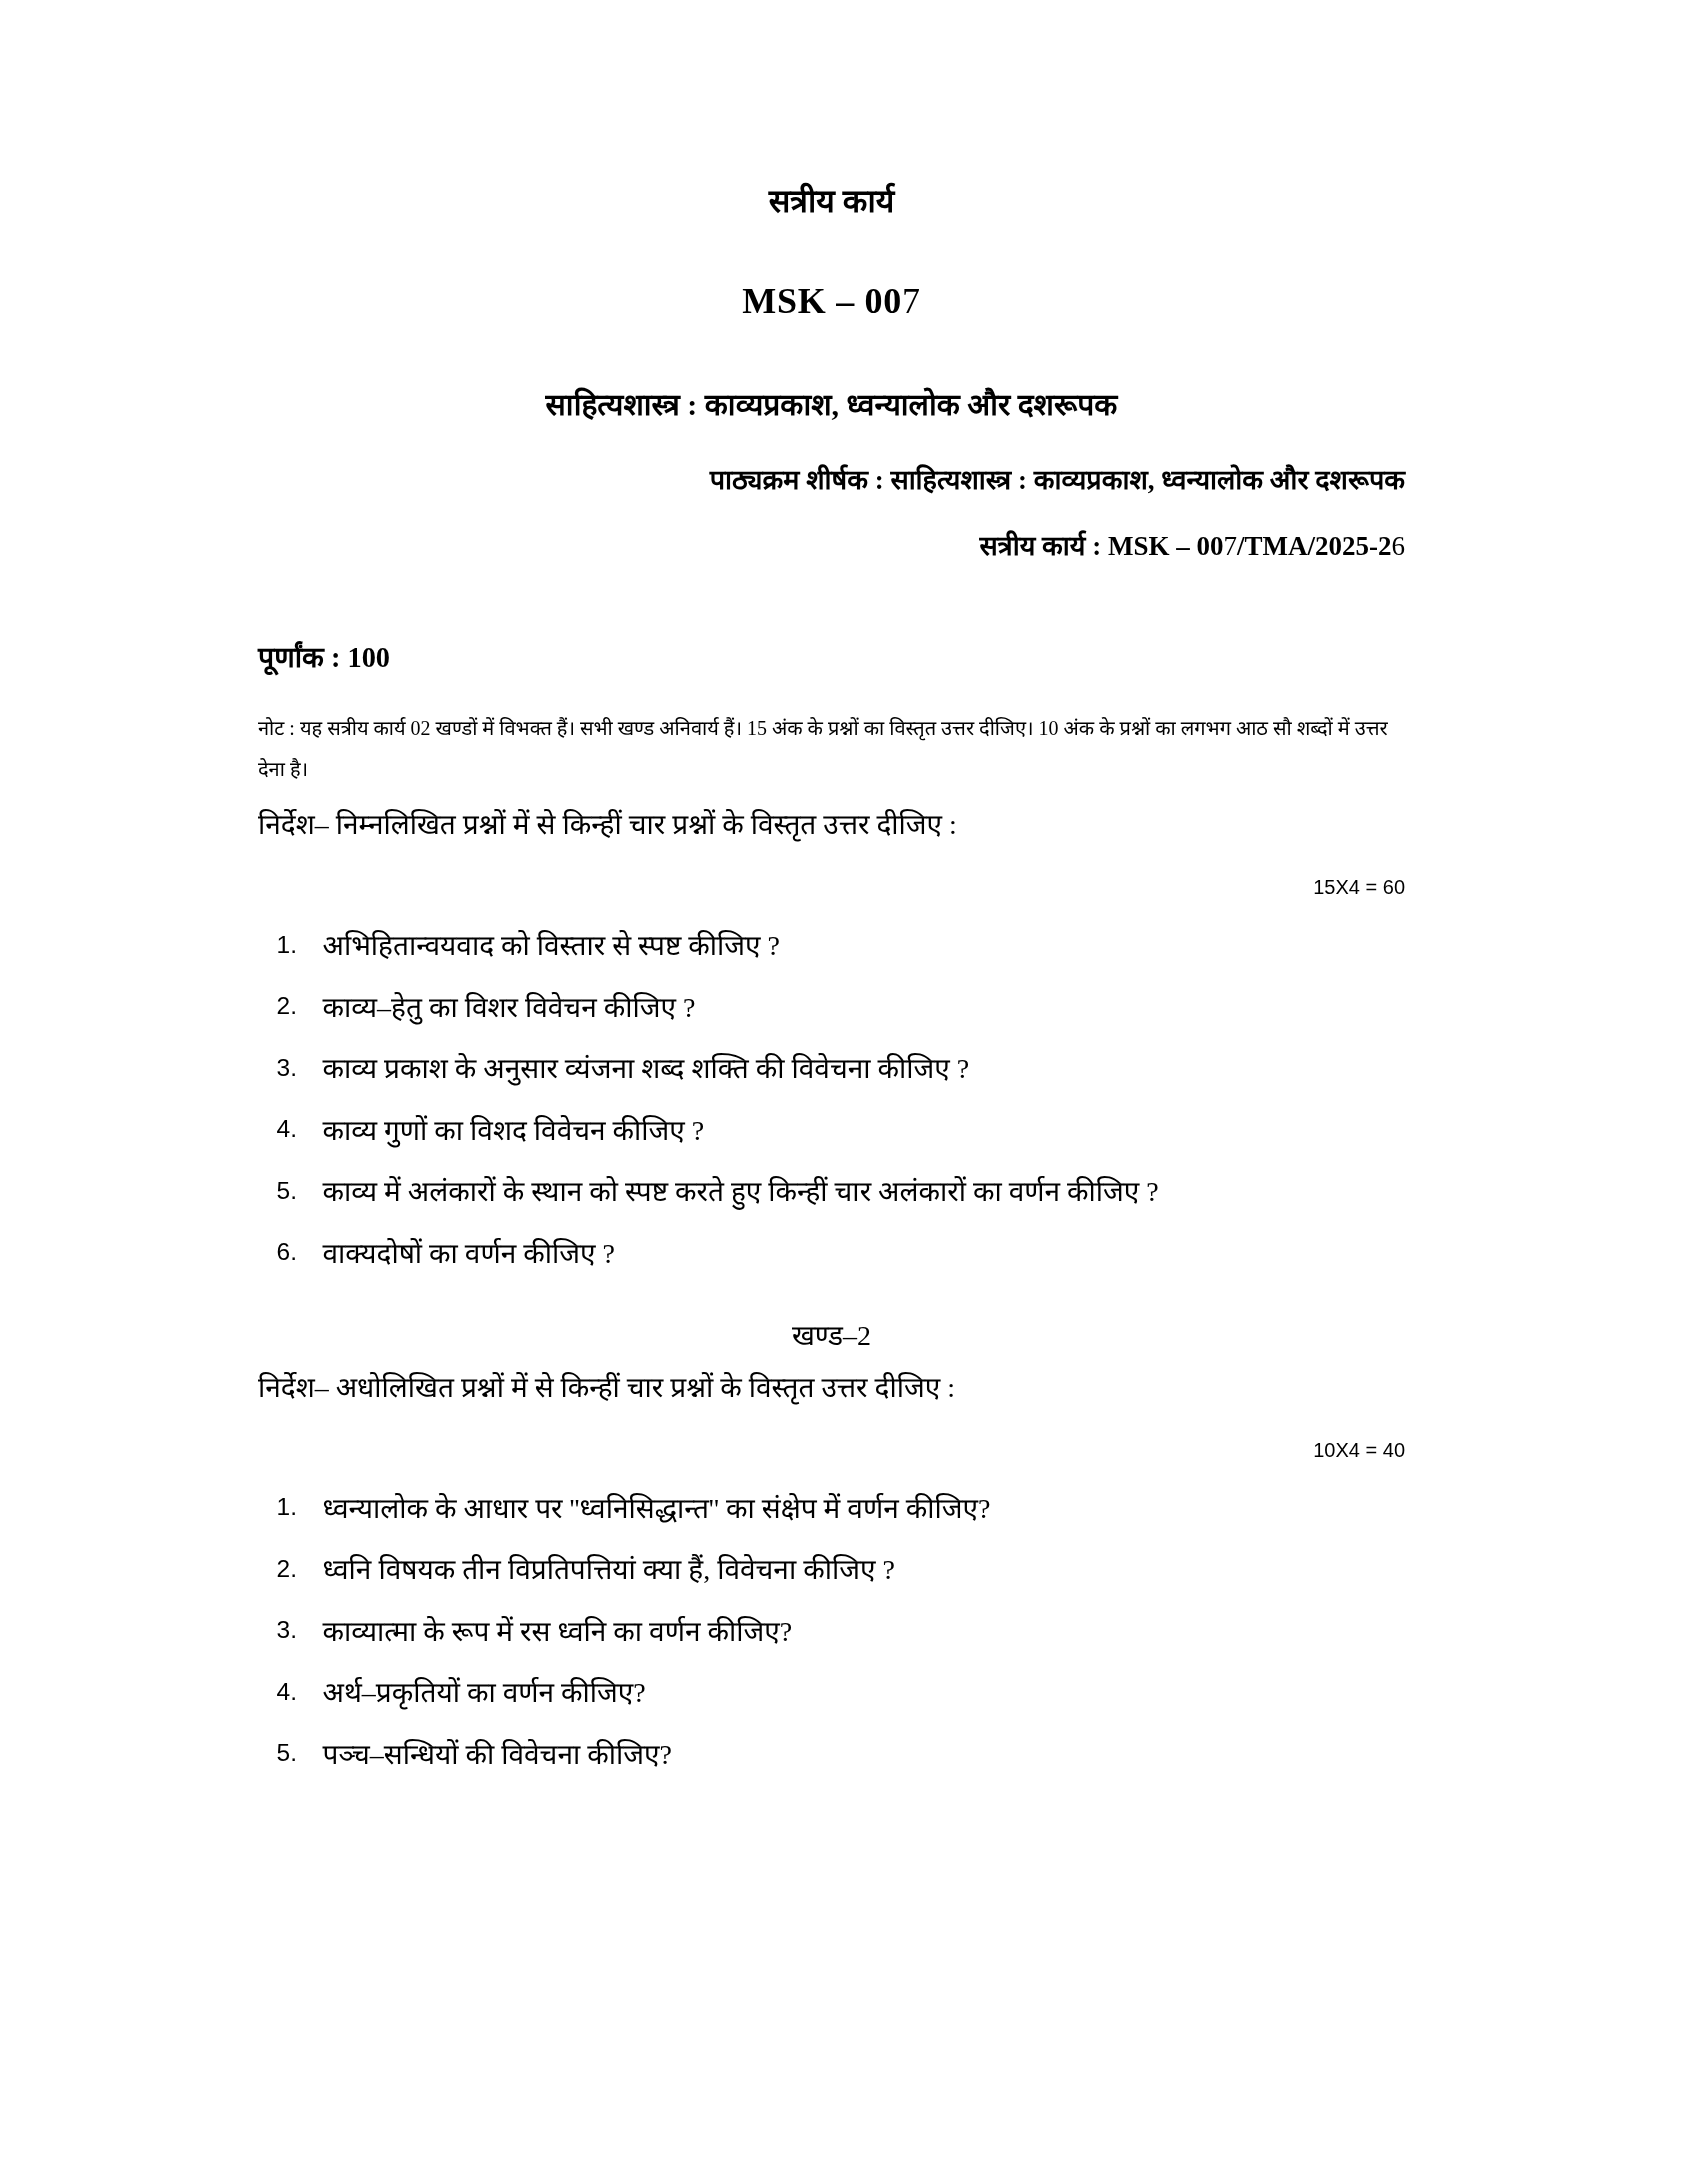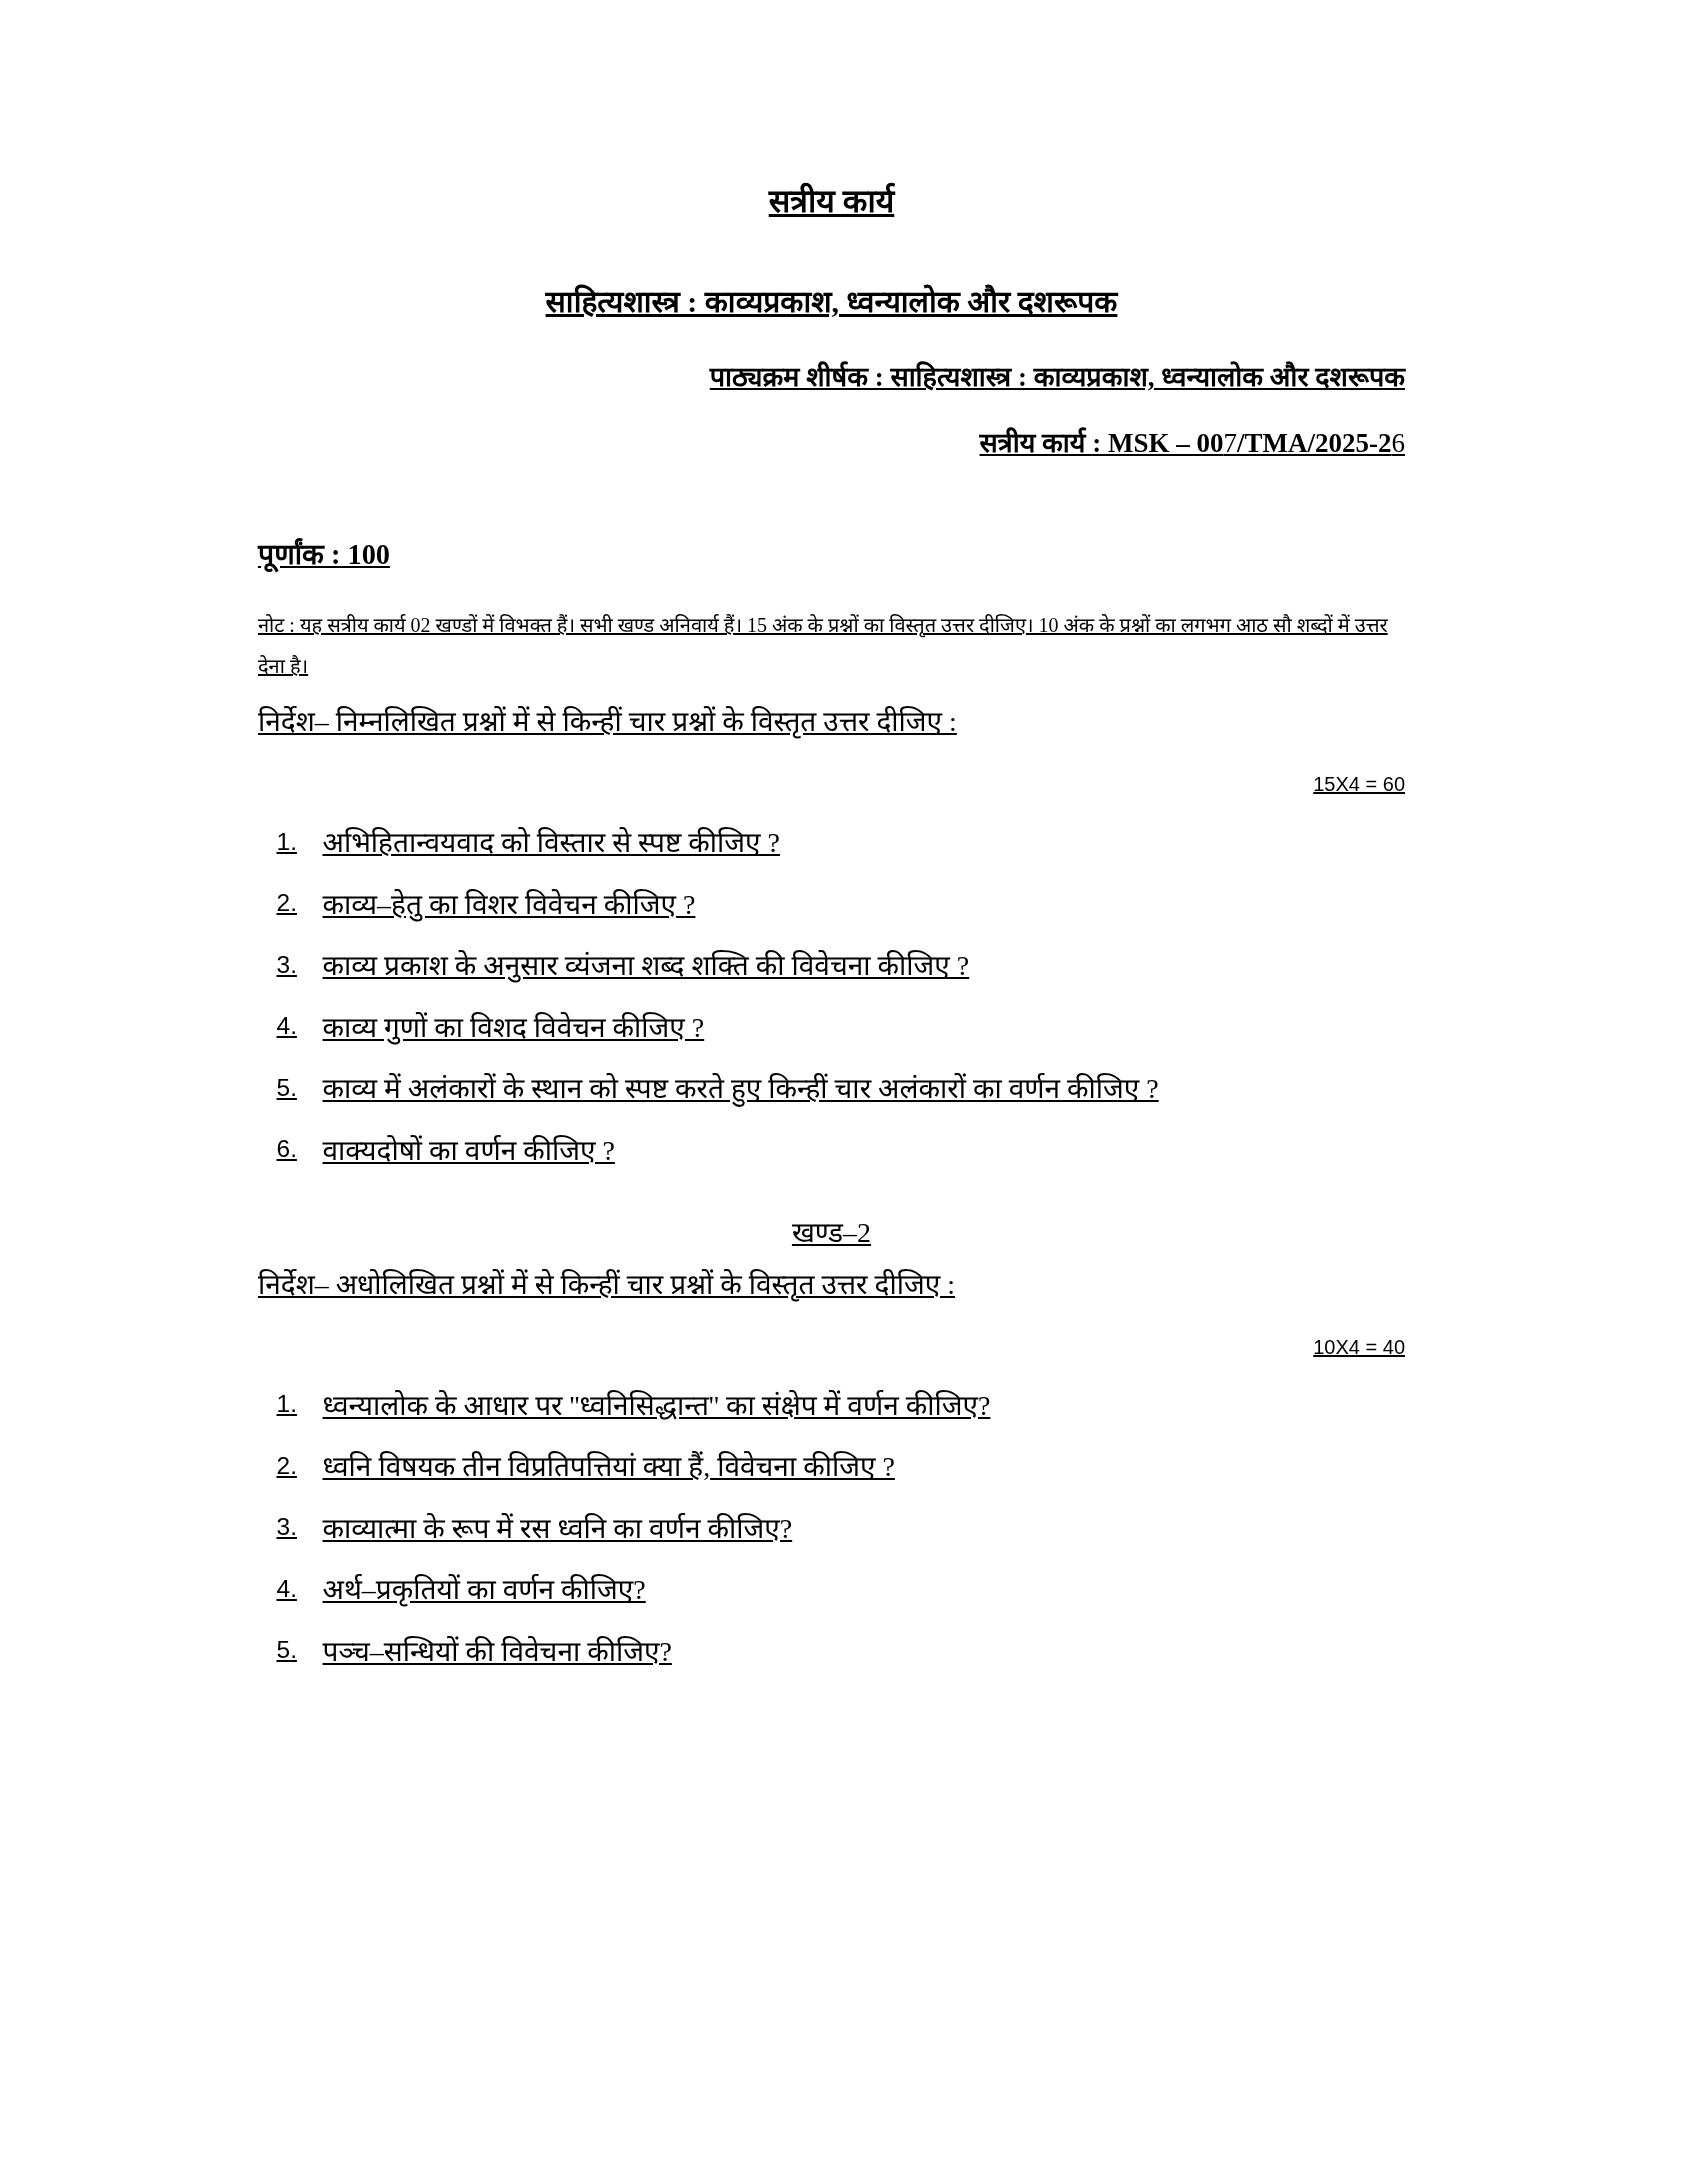--- a/index.html
+++ b/index.html
@@ -11,21 +11,20 @@
     font-family: "Liberation Serif", "DejaVu Serif", serif;
     color: #000000;
     background: #ffffff;
     overflow: hidden;
   }
   .page {
     width: 1663px;
     height: 2183px;
     background: #ffffff;
     padding: 0 258px;
-    text-decoration: underline;
   }
 
   .doc-title {
     padding-top: 184px;
     font-size: 32px;
     font-weight: bold;
     text-align: center;
     line-height: 1.1;
   }
   .course-heading {
@@ -100,20 +99,21 @@
     line-height: 1.25;
   }
 </style>
 </head>
 <body>
 
 <div class="page">
 
   <div class="doc-title">सत्रीय कार्य</div>
 
+  <div class="course-heading"><span>MSK – 00</span><span class="light">7</span></div>
 
   <div class="subtitle">साहित्यशास्त्र : काव्यप्रकाश, ध्वन्यालोक और दशरूपक</div>
 
   <div class="meta-block">
     <div class="meta-line">पाठ्यक्रम शीर्षक : साहित्यशास्त्र : काव्यप्रकाश, ध्वन्यालोक और दशरूपक</div>
     <div class="meta-line assignment"><span>सत्रीय कार्य : </span><span class="lat">MSK – 00</span><span class="lat light">7</span><span class="lat">/TMA/2025-2</span><span class="lat light">6</span></div>
   </div>
 
   <div class="max-marks">पूर्णांक : 100</div>
 

